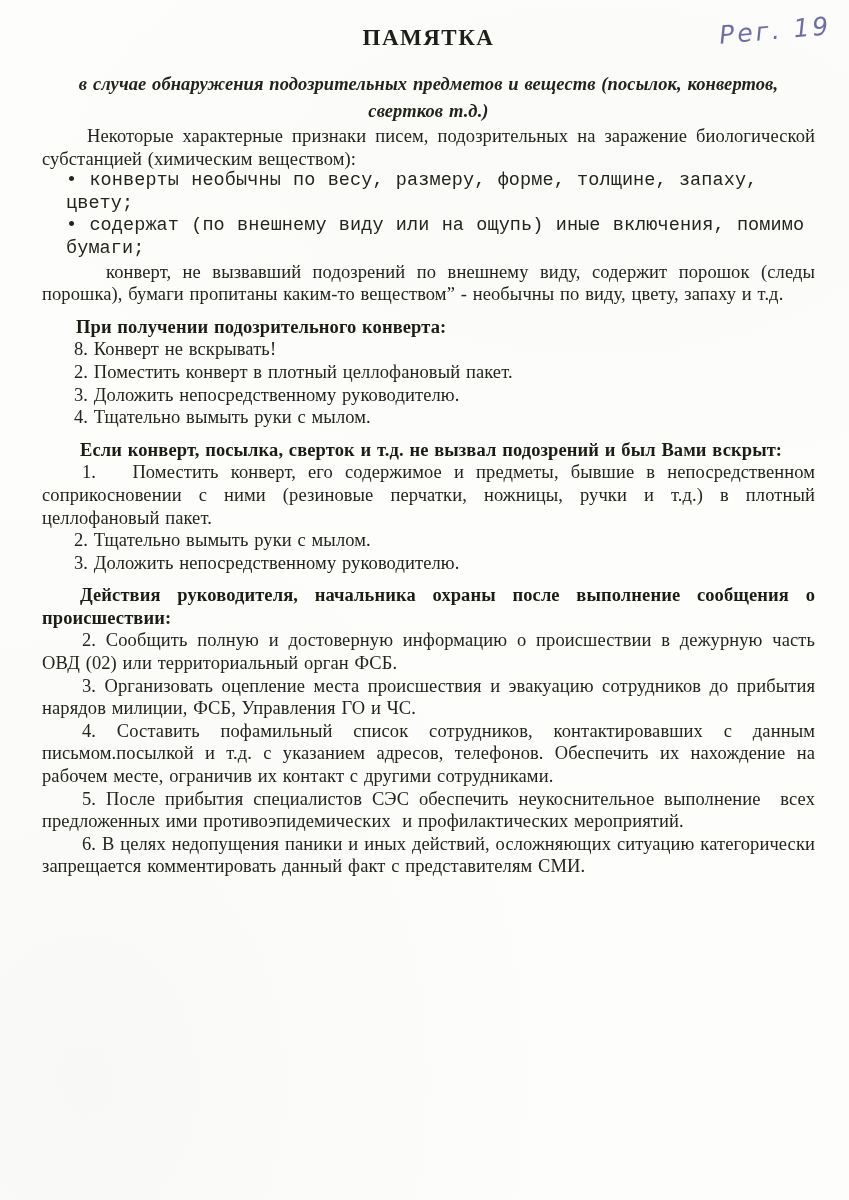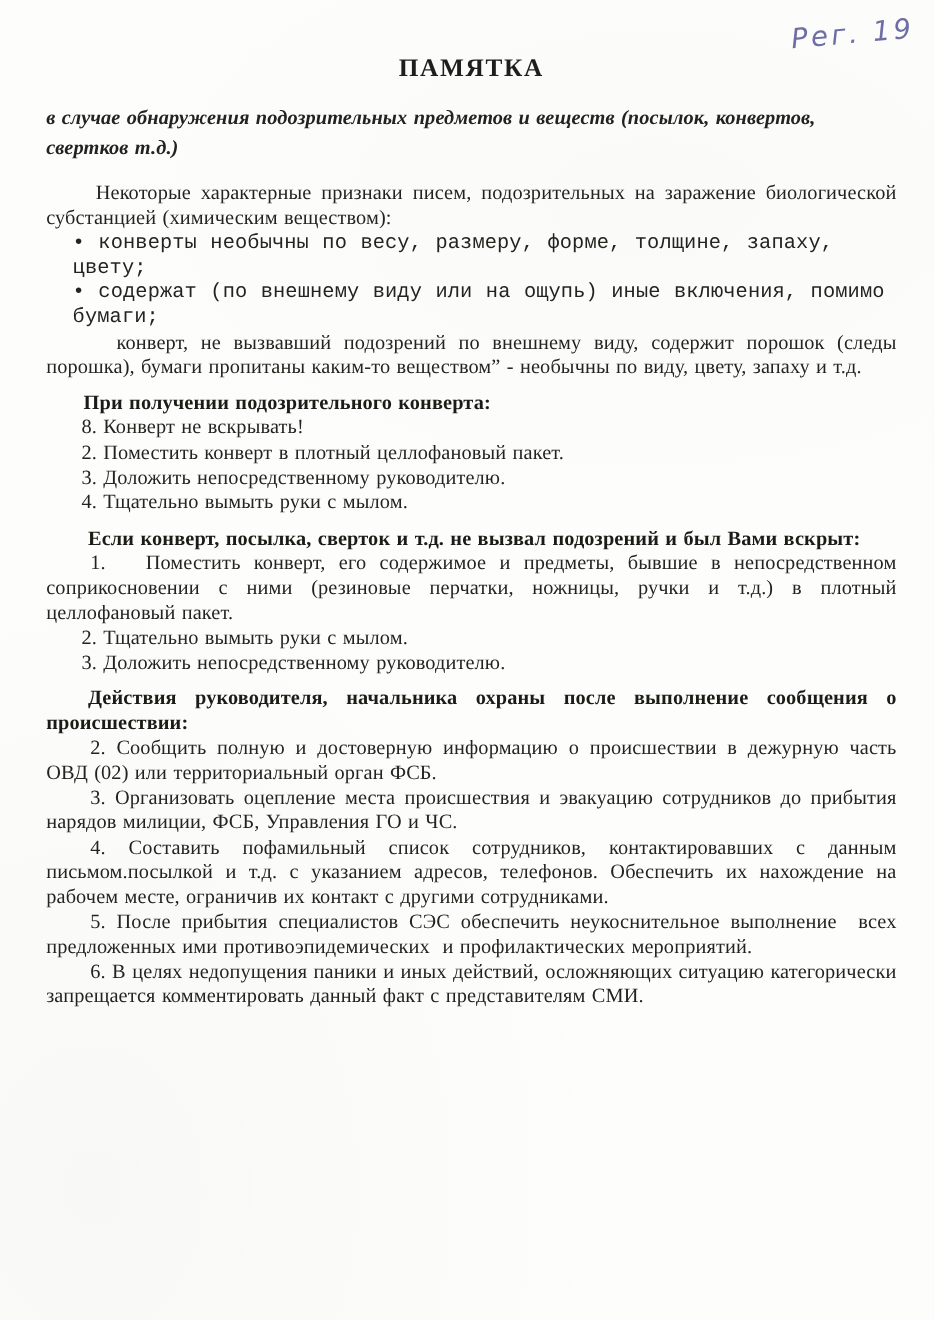--- a/index.html
+++ b/index.html
@@ -26,39 +26,39 @@
     right: 18px;
     transform: rotate(-5deg);
     font-family: "DejaVu Sans", sans-serif;
     font-style: italic;
     font-size: 25px;
     letter-spacing: 3px;
     color: #63639f;
     opacity: 0.92;
   }
   .content {
-    padding: 48px 34px 0 42px; 
+    padding: 24px 34px 0 42px; 
     font-size: 18.5px;
     line-height: 22.6px;
     letter-spacing: 0.1px;
     word-spacing: 1px;
   }
   .title {
     margin: 0 0 0 0;
     text-align: center;
     font-size: 23px;
     font-weight: bold;
     letter-spacing: 1.5px;
     line-height: 28px;
     color: #1e1e1a;
   }
   .subtitle {
     margin-top: 19px;
-    margin-bottom: 16px;
-    text-align: left;
+    margin-bottom: 0;
+    text-align: center;
     font-weight: bold;
     font-style: italic;
     font-size: 18.5px;
     line-height: 27px;
     color: #23231e;
   }
   p { margin: 0; }
   .p-indent {
     text-indent: 45px;
     text-align: justify;

